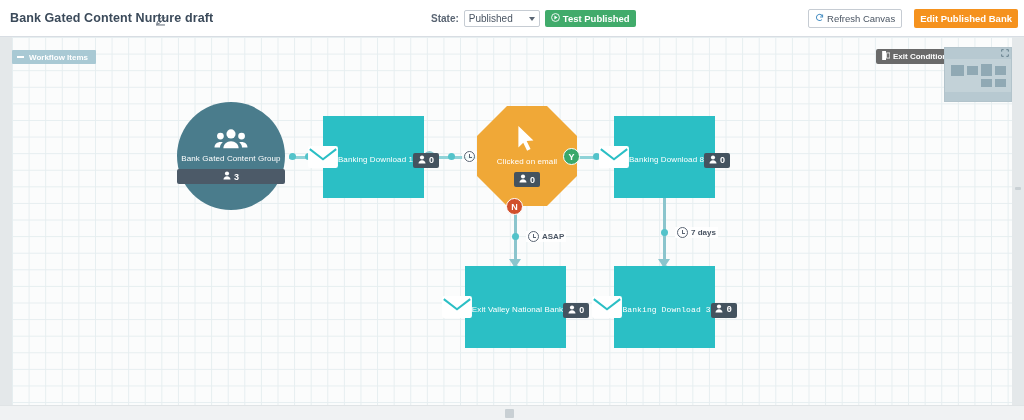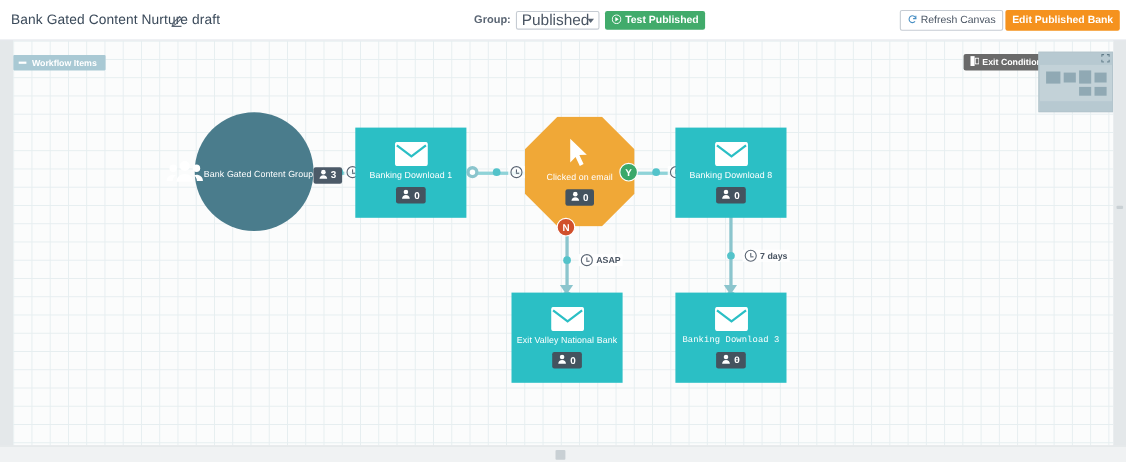--- a/index.html
+++ b/index.html
@@ -13,59 +13,59 @@
   
   .header {
     position: absolute; left: 0; top: 0;
     width: 1024px; height: 37px;
     background: #ffffff;
     border-bottom: 1px solid #d8dde3;
     display: flex; align-items: center;
   }
   .header-title {
     position: absolute; left: 10px; top: 11px;
-    font-size: 12.5px; font-weight: normal; color: #3b4a5a;
+    font-size: 12.5px; font-weight: bold; color: #3b4a5a;
     letter-spacing: .1px; white-space: nowrap;
   }
   .edit-pencil {
     position: absolute; left: 155px; top: 12px;
     width: 11px; height: 11px; cursor: pointer;
   }
 
   .state-group {
     position: absolute; left: 431px; top: 10px;
     display: flex; align-items: center; gap: 5px;
   }
   .state-label { font-size: 10px; color: #5a6573; font-weight: bold; }
   .state-select {
     width: 76px; height: 17px;
     border: 1px solid #c6ccd3; background: #fff;
     border-radius: 2px;
-    font-size: 14px; color: #4a5563;
+    font-size: 10px; color: #4a5563;
     padding: 0 14px 0 4px;
     position: relative; line-height: 15px;
   }
   .state-select .caret {
     position: absolute; right: 4px; top: 6px;
     width: 0; height: 0;
     border-left: 3px solid transparent;
     border-right: 3px solid transparent;
     border-top: 4px solid #5a6573;
   }
   .btn-test {
     height: 17px; background: #41ab6b; color: #fff;
     border: none; border-radius: 2px;
     font-size: 9.5px; font-weight: bold;
     padding: 0 6px; display: flex; align-items: center; gap: 3px;
     cursor: pointer; white-space: nowrap;
   }
 
   .header-right {
     position: absolute; right: 6px; top: 9px;
-    display: flex; align-items: center; gap: 2px;
+    display: flex; align-items: center; gap: 12px;
   }
   .btn-refresh {
     height: 19px; background: #fff; border: 1px solid #c6ccd3;
     border-radius: 2px; color: #4a5563;
     font-size: 9.5px; padding: 0 6px;
     display: flex; align-items: center; gap: 3px; cursor: pointer;
     white-space: nowrap;
   }
   .btn-edit-published {
     height: 19px; background: #f5921e; border: none;
@@ -148,26 +148,26 @@
     position: absolute; right: 2px; top: 1px;
     font-size: 9px; color: #6f8894; line-height: 9px; cursor: pointer;
   }
 
   
   .node { position: absolute; }
 
   .node-circle {
     width: 108px; height: 108px; border-radius: 50%;
     background: #4a7c8c;
-    display: flex; align-items: center;
+    display: flex; flex-direction: column; 
     justify-content: center; cursor: pointer;
   }
   .node-rect {
     width: 101px; height: 82px; background: #2bbfc5;
-    display: flex; flex-direction: column; align-items: center;
+    display: flex; flex-direction: row; align-items: center;
     justify-content: center; cursor: pointer;
   }
   .node-octagon {
     width: 100px; height: 100px; background: #f0a837;
     clip-path: polygon(30% 0%, 70% 0%, 100% 30%, 100% 70%, 70% 100%, 30% 100%, 0% 70%, 0% 30%);
     display: flex; flex-direction: column; align-items: center;
     justify-content: center; cursor: pointer;
   }
   .node-label {
     font-size: 8px; color: #ffffff; text-align: center;
@@ -233,21 +233,21 @@
 <div class="header">
   <div class="header-title">Bank Gated Content Nurture draft</div>
   <span class="edit-pencil">
     <svg width="11" height="11" viewBox="0 0 16 16" fill="none" stroke="#5a6573" stroke-width="1.4">
       <path d="M12 1.5l2.5 2.5L6 12.5 2.5 13.5 3.5 10z"></path>
       <path d="M1.5 14.5h13"></path>
     </svg>
   </span>
 
   <div class="state-group">
-    <span class="state-label">Group:</span>
+    <span class="state-label">State:</span>
     <div class="state-select">
       <span>Published</span>
       <span class="caret"></span>
     </div>
     <button class="btn-test">
       <span>
         <svg width="9" height="9" viewBox="0 0 16 16">
             <circle cx="8" cy="8" r="7" fill="none" stroke="#fff" stroke-width="1.6"></circle>
             <polygon points="6,4.5 11.5,8 6,11.5" fill="#fff"></polygon>
           </svg>

